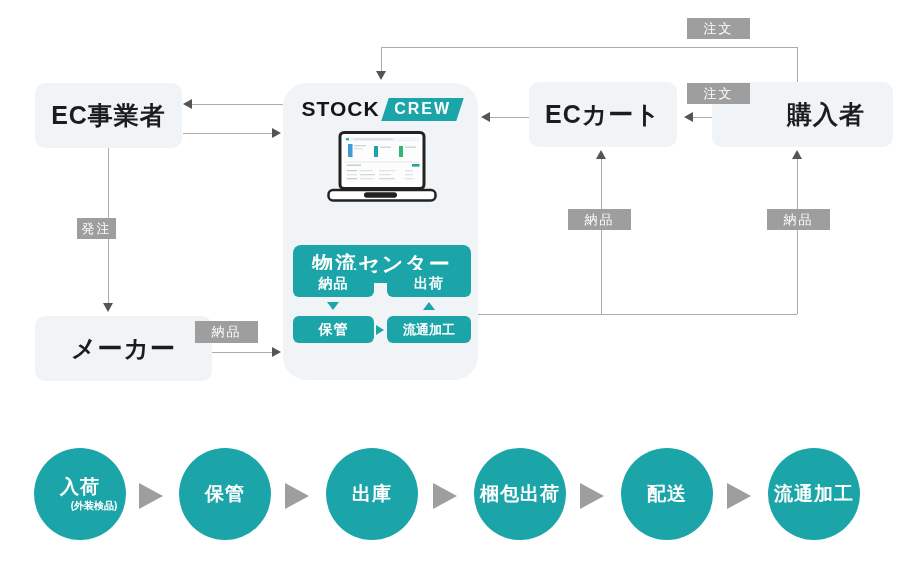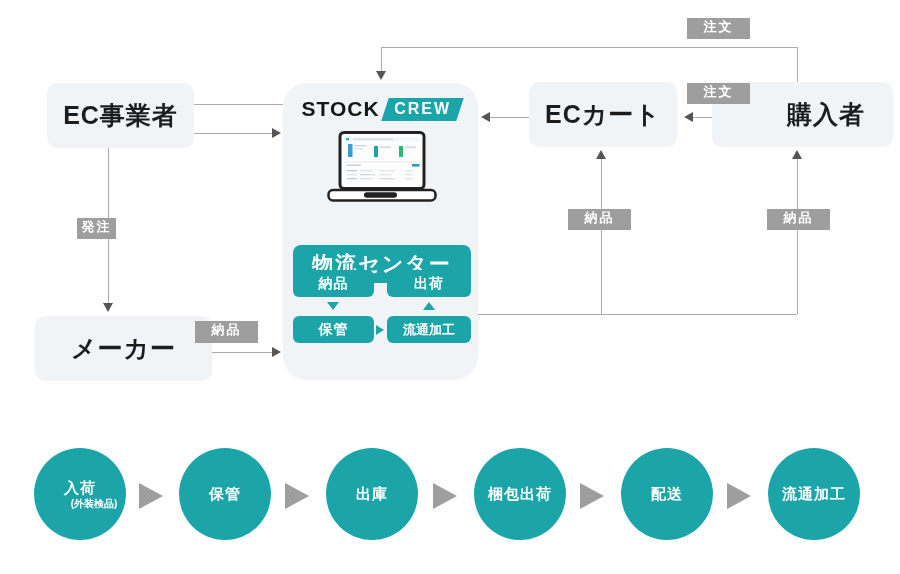--- a/index.html
+++ b/index.html
@@ -41,30 +41,30 @@
   .hline{height:1px;}
   .vline{width:1px;}
   .ah{position:absolute;width:0;height:0;z-index:0;}
   .ah-left{border-top:5px solid transparent;border-bottom:5px solid transparent;border-right:9px solid #555;}
   .ah-right{border-top:5px solid transparent;border-bottom:5px solid transparent;border-left:9px solid #555;}
   .ah-down{border-left:5px solid transparent;border-right:5px solid transparent;border-top:9px solid #555;}
   .ah-up{border-left:5px solid transparent;border-right:5px solid transparent;border-bottom:9px solid #555;}
   
   .glabel{
     position:absolute;background:#9e9e9e;color:#fff;z-index:3;
-    font-size:13px;font-weight:700;letter-spacing:2px;
-    display:flex;align-items:flex-start;justify-content:center;
+    font-size:13px;font-weight:400;letter-spacing:2px;
+    display:flex;align-items:center;justify-content:center;
   }
   
   .step{
     position:absolute;top:448px;width:92px;height:92px;border-radius:50%;
     background:#1ba5a9;color:#fff;display:flex;flex-direction:column;
     align-items:center;justify-content:center;z-index:1;
   }
-  .step-label{font-size:15px;font-weight:700;letter-spacing:1px;line-height:1.2;}
+  .step-label{font-size:19px;font-weight:700;letter-spacing:1px;line-height:1.2;}
   .step-sub{font-size:10px;font-weight:700;letter-spacing:0;line-height:1.3;margin-left:28px;}
   .step-arrow{
     position:absolute;top:483px;width:0;height:0;
     border-top:13px solid transparent;border-bottom:13px solid transparent;
     border-left:24px solid #9e9e9e;
   }
 </style>
 </head>
 <body>
 
@@ -90,21 +90,21 @@
   <div class="ah ah-left" style="left:684px;top:112px;"></div>
   <div class="hline" style="left:490px;top:117px;width:39px;"></div>
   <div class="ah ah-left" style="left:481px;top:112px;"></div>
 
   <div class="hline" style="left:478px;top:314px;width:319px;"></div>
   <div class="vline" style="left:601px;top:159px;height:155px;"></div>
   <div class="ah ah-up" style="left:596px;top:150px;"></div>
   <div class="vline" style="left:797px;top:159px;height:155px;"></div>
   <div class="ah ah-up" style="left:792px;top:150px;"></div>
 
-  <div class="ebox" style="left:47px;top:83px;width:147px;height:65px;">
+  <div class="ebox" style="left:35px;top:83px;width:147px;height:65px;">
     <span>EC事業者</span>
   </div>
   <div class="ebox" style="left:35px;top:316px;width:177px;height:65px;text-align:right;">
     <span>メーカー</span>
   </div>
   <div class="ebox" style="left:529px;top:82px;width:148px;height:65px;">
     <span>ECカート</span>
   </div>
   <div class="ebox" style="left:712px;top:82px;width:134px;height:65px;padding-left:47px;">
     <span>購入者</span>

